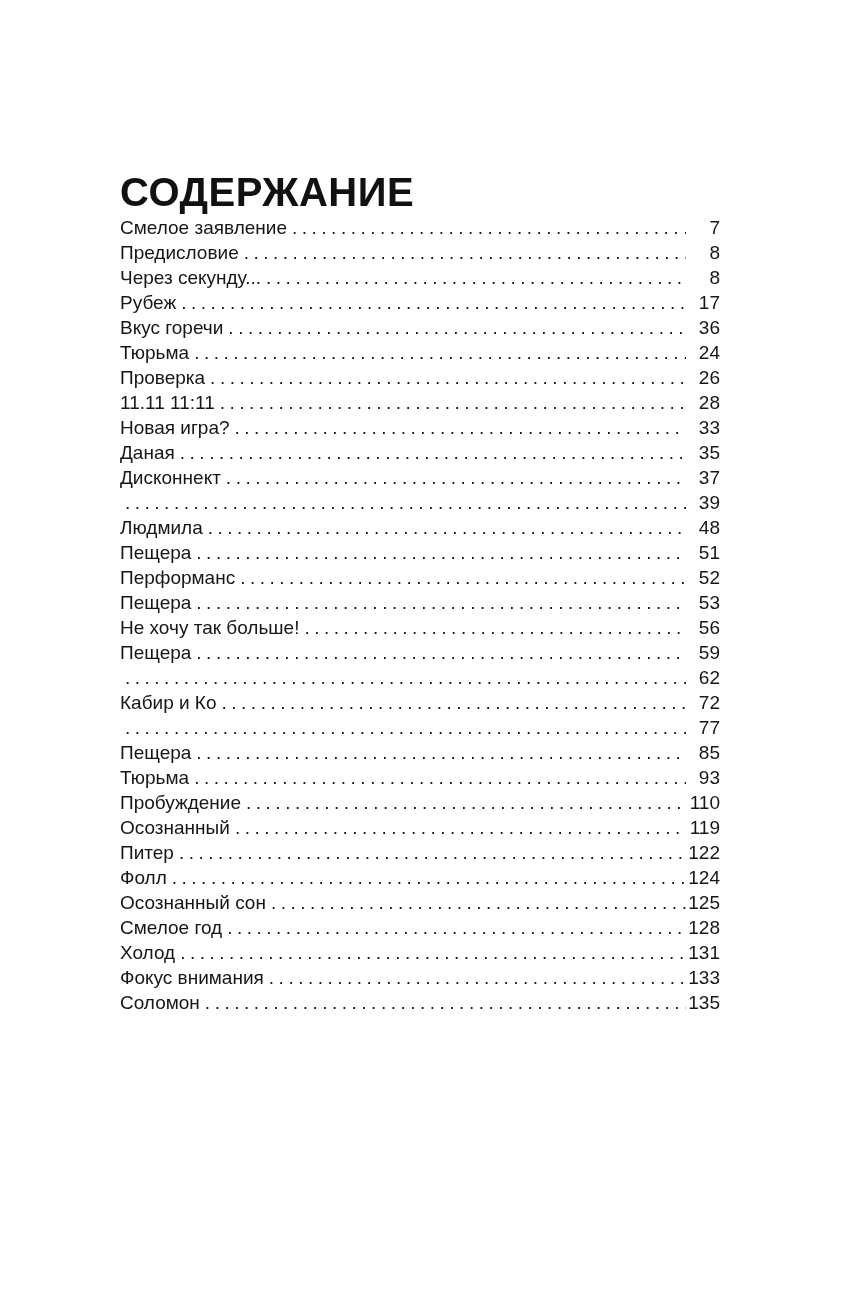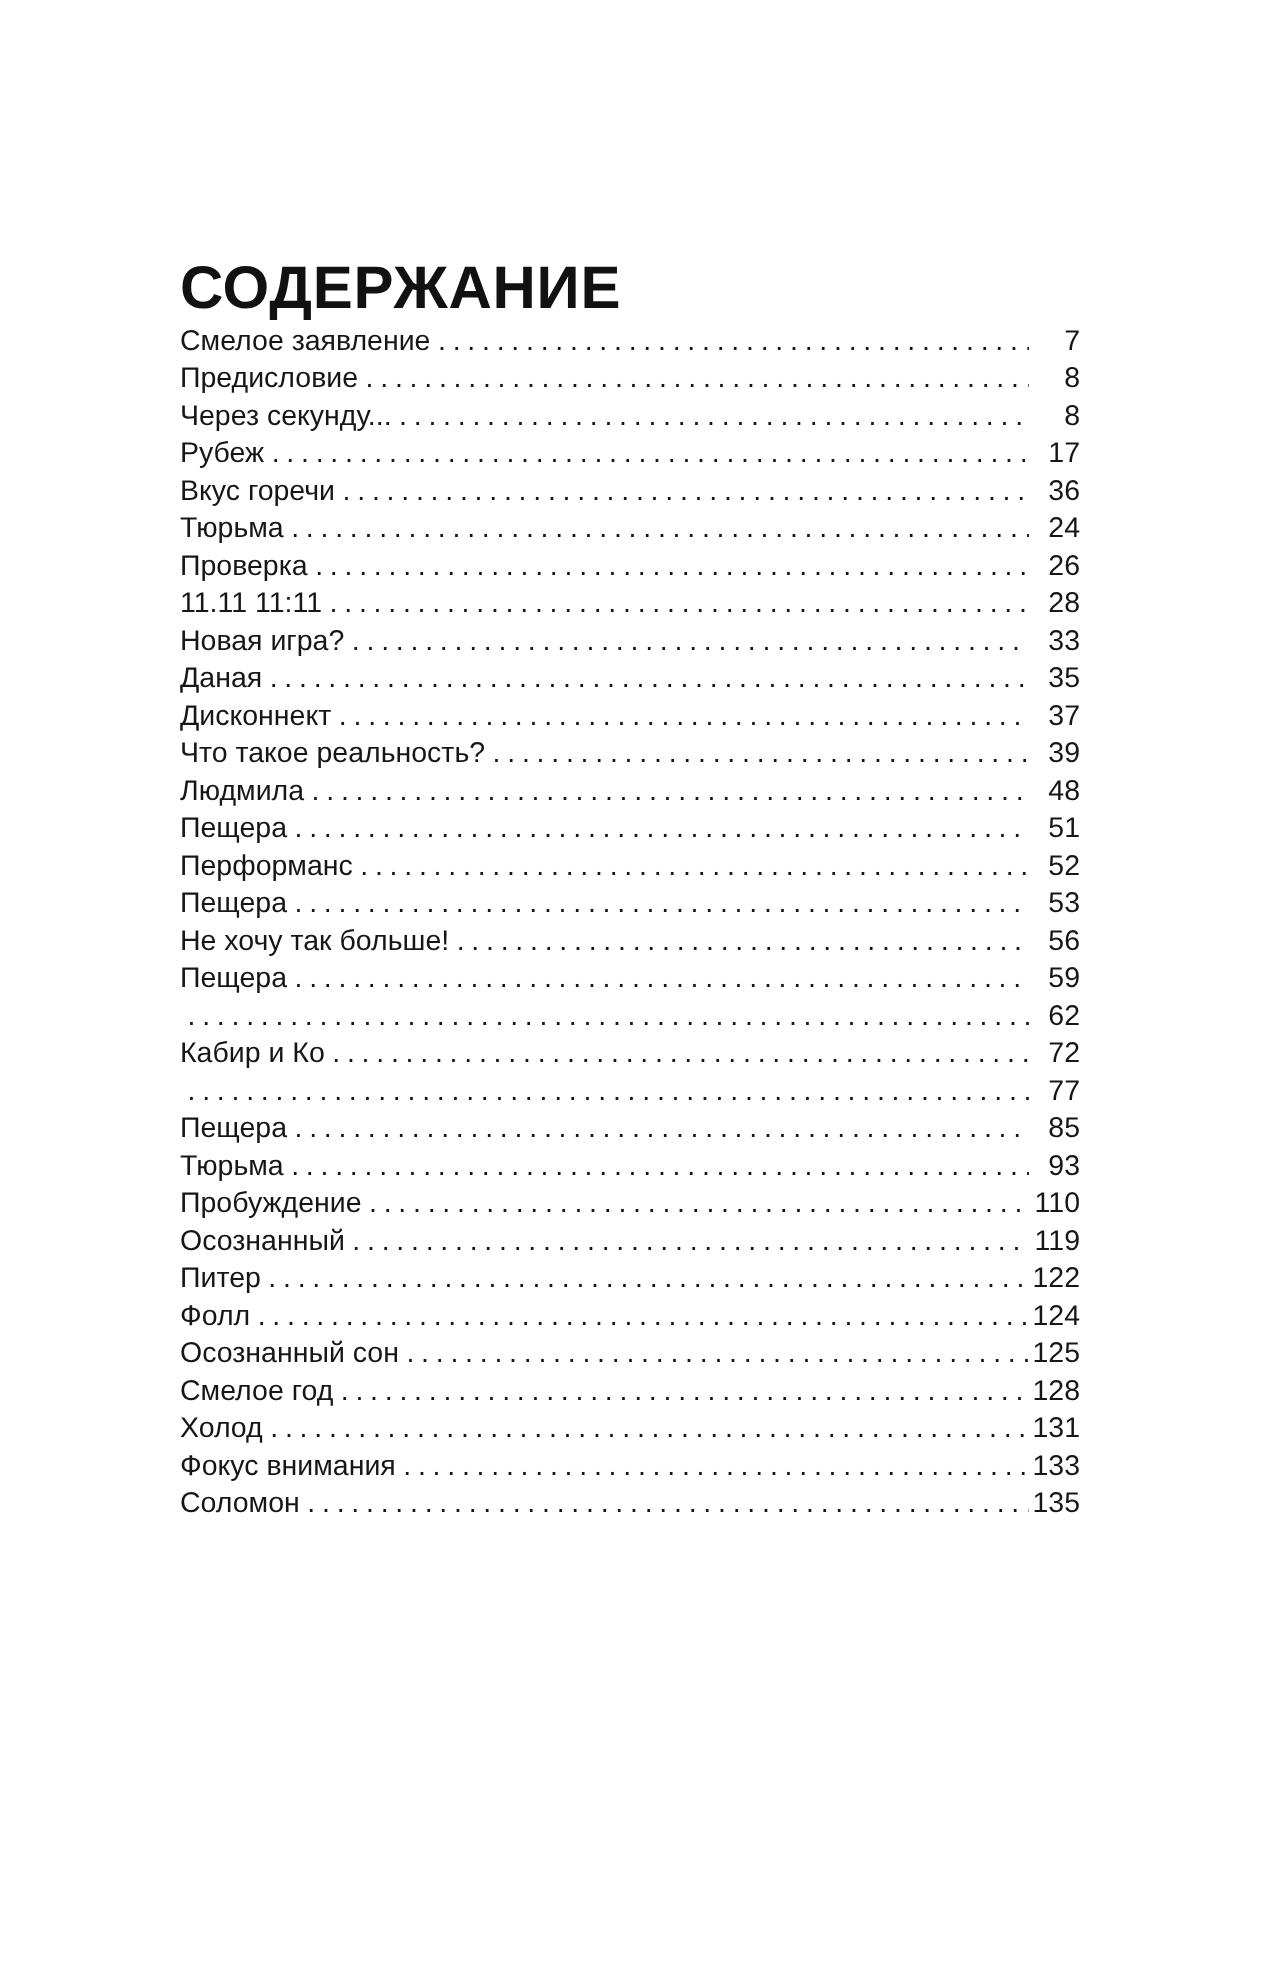--- a/index.html
+++ b/index.html
@@ -111,21 +111,20 @@
         <span class="toc-title">Даная</span>
         <span class="dots" aria-hidden="true">......................................................................................................................................................</span>
         <span class="toc-page">35</span>
       </div>
       <div class="toc-row">
         <span class="toc-title">Дисконнект</span>
         <span class="dots" aria-hidden="true">......................................................................................................................................................</span>
         <span class="toc-page">37</span>
       </div>
       <div class="toc-row">
-        <span class="toc-title">Что такое реальность?</span>
         <span class="dots" aria-hidden="true">......................................................................................................................................................</span>
         <span class="toc-page">39</span>
       </div>
       <div class="toc-row">
         <span class="toc-title">Людмила</span>
         <span class="dots" aria-hidden="true">......................................................................................................................................................</span>
         <span class="toc-page">48</span>
       </div>
       <div class="toc-row">
         <span class="toc-title">Пещера</span>

